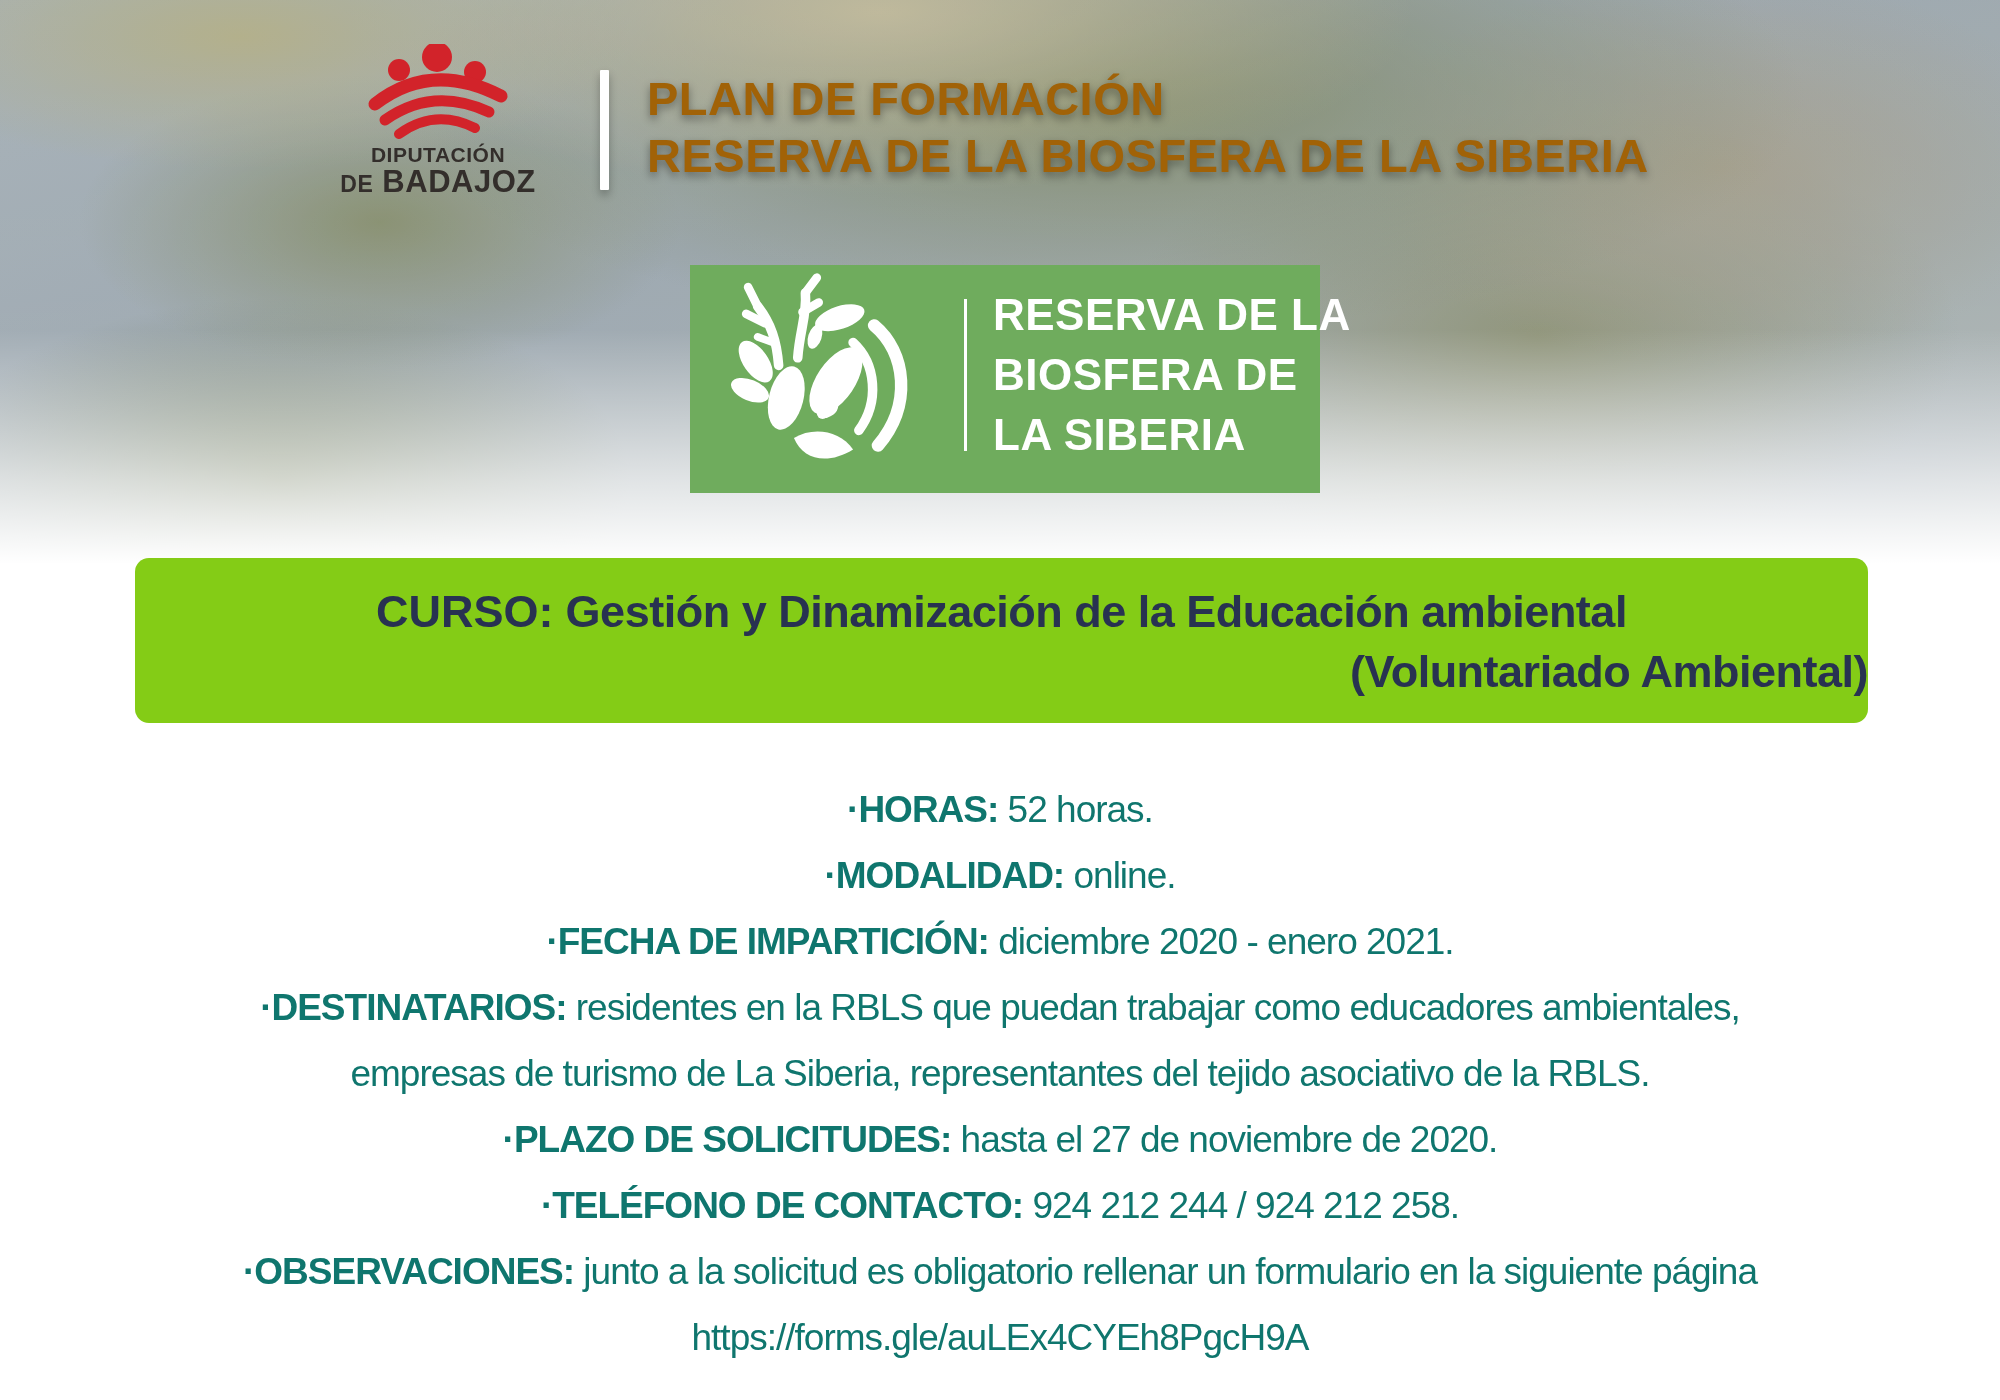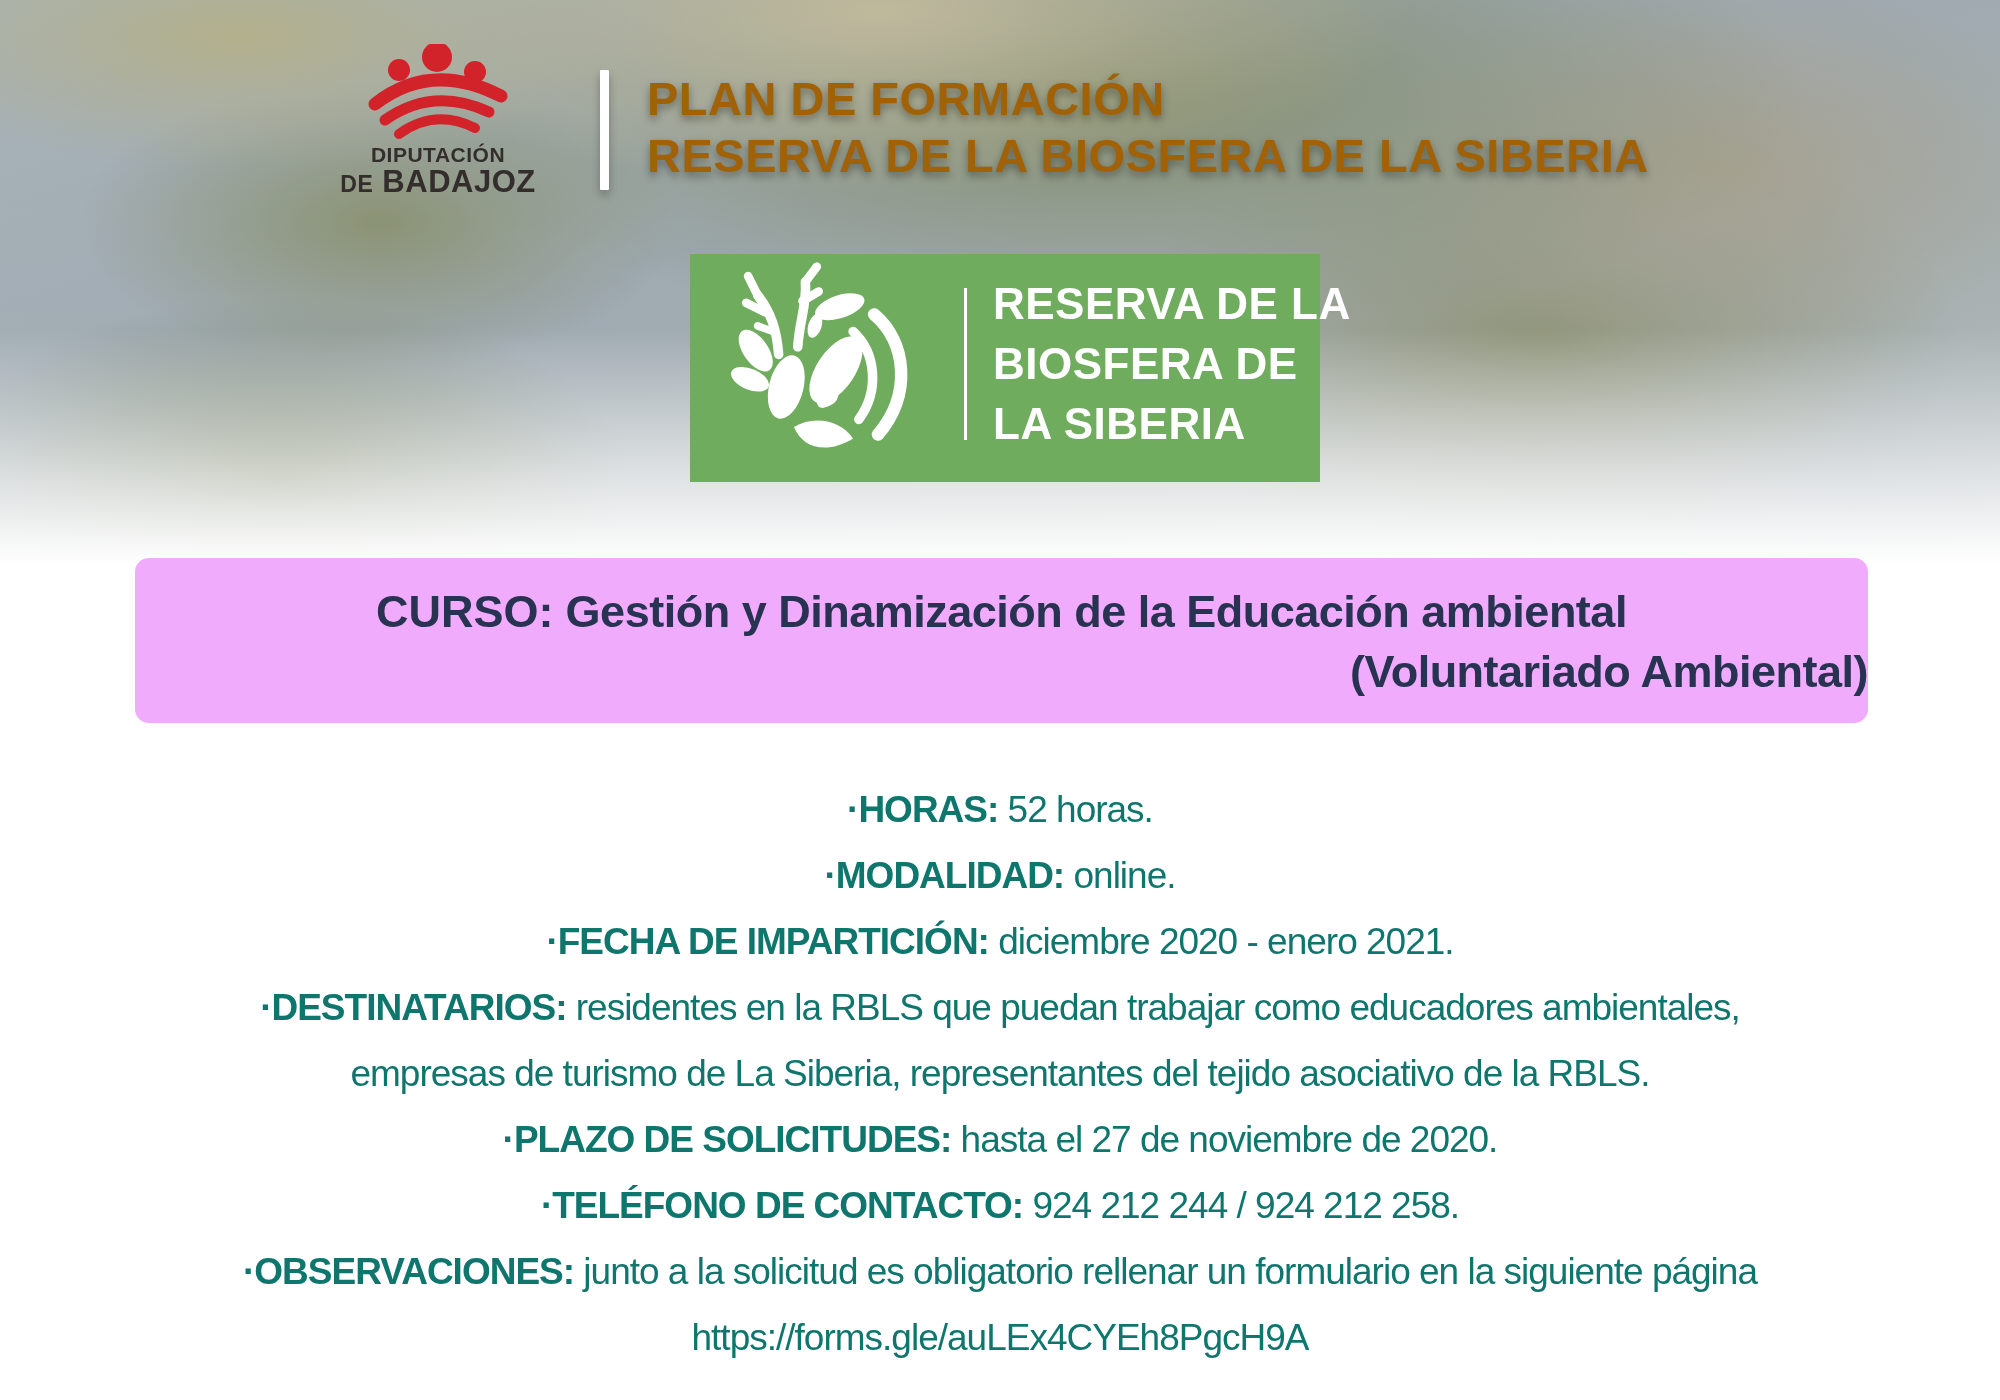--- a/index.html
+++ b/index.html
@@ -48,32 +48,32 @@
   }
   .hero-title{
     margin:26px 0 0 38px;color:#a16207;font-weight:bold;
     font-size:47px;line-height:57px;letter-spacing:.5px;
     text-shadow:0 4px 8px rgba(0,0,0,.38);
     white-space:nowrap;
   }
 
   
   .bio-box{
-    position:absolute;left:690px;top:254px;width:630px;height:228px;
+    position:absolute;left:690px;top:265px;width:630px;height:228px;
     background:#6fac5d;display:flex;align-items:center;
     box-sizing:border-box;padding:0 26px 8px 28px;
   }
   .bio-icon{flex:0 0 auto;}
   .bio-vline{width:3px;height:152px;background:#ffffff;margin:0 26px 0 14px;flex:0 0 auto;}
   .bio-text{color:#ffffff;font-weight:bold;font-size:44px;line-height:60px;letter-spacing:.5px;white-space:nowrap;}
 
   
   .course-banner{
     position:absolute;left:135px;top:558px;width:1733px;height:165px;
-    background:#f0abfc;border-radius:14px;box-sizing:border-box;
+    background:#84cc16;border-radius:14px;box-sizing:border-box;
     text-align:center;color:#283251;padding-top:24px;
   }
   .course-line1{font-size:45px;line-height:60px;white-space:nowrap;}
   .course-line1 .lbl{font-weight:bold;}
   .course-line1 .ttl{font-weight:bold;letter-spacing:-.5px;}
   .course-line2{font-size:45px;line-height:60px;font-weight:bold;letter-spacing:-.5px;text-align:right;}
 
   
   .details{
     position:absolute;top:777px;left:150px;width:1700px;

